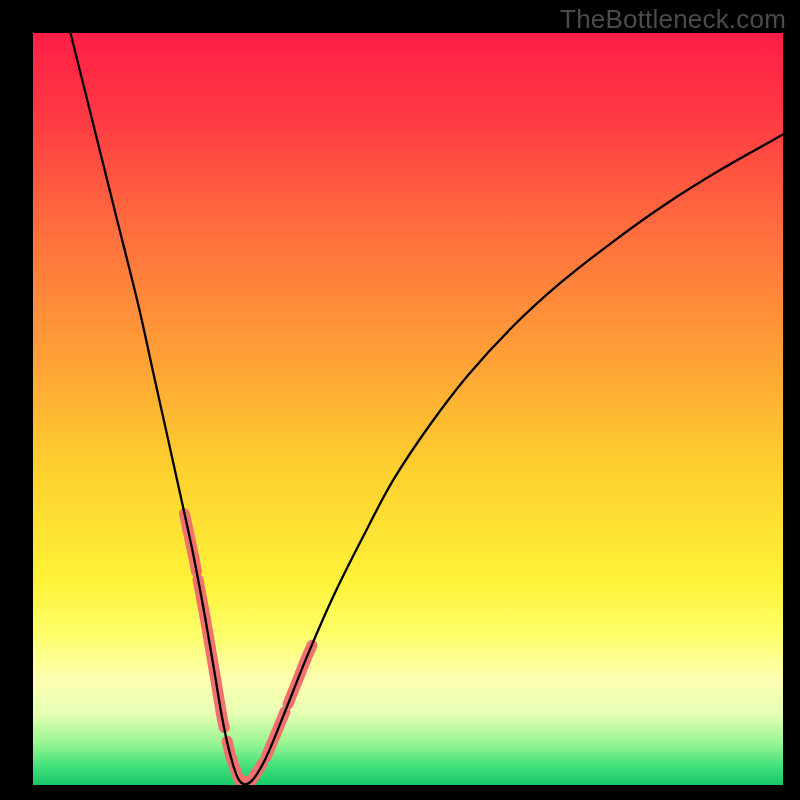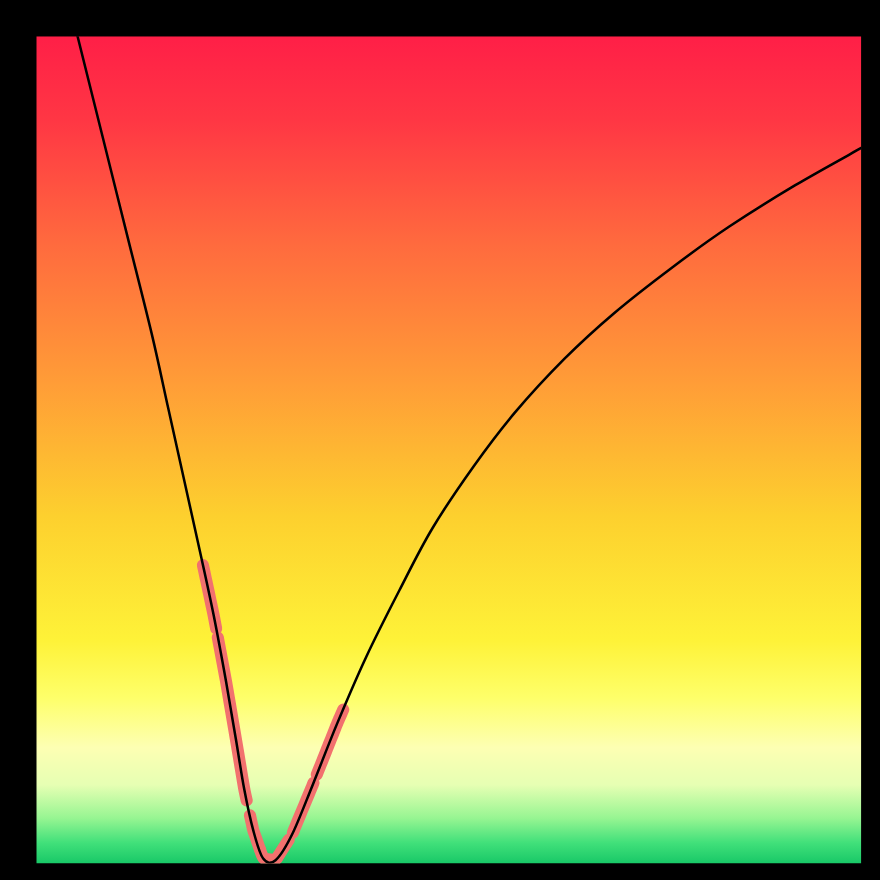--- a/index.html
+++ b/index.html
@@ -77,13 +77,14 @@
           <path d="M 151.5 480.77866666666665 C 151.64285714285714 481.4471111111111, 152.07142857142856 483.4524444444444, 152.35714285714283 484.7893333333333 C 152.6428571428571 486.12622222222217, 152.92857142857142 487.46311111111106, 153.2142857142857 488.79999999999995 C 153.49999999999997 490.13688888888885, 153.78571428571428 491.47377777777774, 154.07142857142856 492.81066666666663 C 154.35714285714283 494.1475555555555, 154.64285714285714 495.4844444444445, 154.92857142857142 496.82133333333337 C 155.2142857142857 498.15822222222226, 155.5 499.49511111111116, 155.78571428571428 500.83200000000005 C 156.07142857142856 502.16888888888894, 156.35714285714286 503.5057777777778, 156.64285714285714 504.8426666666667 C 156.92857142857142 506.17955555555557, 157.21428571428572 507.5164444444444, 157.5 508.8533333333333 C 157.78571428571428 510.1902222222222, 158.07142857142858 511.527111111111, 158.35714285714286 512.8639999999999 C 158.64285714285714 514.2008888888888, 158.92857142857142 515.5377777777778, 159.2142857142857 516.8746666666667 C 159.49999999999997 518.2115555555556, 159.78571428571428 519.5484444444444, 160.07142857142856 520.8853333333333 C 160.35714285714283 522.2222222222222, 160.64285714285717 523.4994285714288, 160.92857142857144 524.8960000000002 C 161.21428571428572 526.2925714285716, 161.5 527.7726984126984, 161.78571428571428 529.2647619047619 C 162.07142857142856 530.7568253968254, 162.35714285714286 532.320507936508, 162.64285714285714 533.848380952381 C 162.92857142857142 535.3762539682541, 163.35714285714286 537.6680634920635, 163.5 538.432" fill="none" stroke="#f2716e" stroke-width="11" stroke-linecap="round"></path>
           <path d="M 165 546.4533333333334 C 165.3125 548.1244444444445, 166.25 553.1377777777778, 166.875 556.48 C 167.5 559.8222222222222, 168.125 563.1644444444444, 168.75 566.5066666666667 C 169.375 569.848888888889, 170 573.1911111111112, 170.625 576.5333333333334 C 171.25 579.8755555555556, 171.875 583.0611111111111, 172.5 586.5600000000001 C 173.125 590.058888888889, 173.75 593.8711111111112, 174.375 597.5266666666668 C 175 601.1822222222223, 175.625 604.8377777777778, 176.25 608.4933333333333 C 176.875 612.1488888888889, 177.5 615.8044444444445, 178.125 619.46 C 178.75 623.1155555555556, 179.375 626.7606666666668, 180 630.4266666666667 C 180.625 634.0926666666667, 181.25 637.7377777777778, 181.875 641.456 C 182.5 645.1742222222223, 183.125 648.9760000000001, 183.75 652.7360000000001 C 184.375 656.4960000000001, 185 660.256, 185.625 664.016 C 186.25 667.776, 186.875 671.6271515151516, 187.5 675.296 C 188.125 678.9648484848485, 188.75 682.8160000000001, 189.375 686.029090909091 C 190 689.2421818181818, 190.9375 693.150303030303, 191.25 694.5745454545454" fill="none" stroke="#f2716e" stroke-width="11" stroke-linecap="round"></path>
           <path d="M 194.25 708.2472727272727 C 194.35714285714286 708.7355844155844, 194.67857142857144 710.2005194805195, 194.89285714285714 711.1771428571428 C 195.10714285714283 712.1537662337662, 195.32142857142853 713.1303896103896, 195.53571428571425 714.1070129870129 C 195.74999999999997 715.0836363636363, 195.9642857142857 716.0602597402597, 196.17857142857142 717.036883116883 C 196.39285714285714 718.0135064935064, 196.60714285714286 719.0514401154401, 196.82142857142858 719.9667532467532 C 197.0357142857143 720.8820663780664, 197.25 721.7973795093794, 197.46428571428572 722.5287619047618 C 197.67857142857144 723.2601443001442, 197.8928571428571 723.7462857142857, 198.10714285714283 724.3550476190476 C 198.32142857142856 724.9638095238095, 198.53571428571428 725.5725714285715, 198.75 726.1813333333333 C 198.96428571428572 726.7900952380952, 199.17857142857144 727.3988571428572, 199.39285714285714 728.0076190476191 C 199.60714285714283 728.616380952381, 199.82142857142853 729.2251428571428, 200.03571428571425 729.8339047619047 C 200.24999999999997 730.4426666666666, 200.4642857142857 731.0514285714286, 200.67857142857142 731.6601904761905 C 200.89285714285714 732.2689523809523, 201.10714285714286 732.8777142857143, 201.32142857142858 733.4864761904762 C 201.5357142857143 734.0952380952381, 201.75 734.7040000000001, 201.96428571428572 735.3127619047619 C 202.17857142857144 735.9215238095238, 202.39285714285717 736.5302857142857, 202.6071428571429 737.1390476190476 C 202.8214285714286 737.7478095238095, 203.14285714285714 738.6609523809524, 203.25 738.9653333333333" fill="none" stroke="#f2716e" stroke-width="11" stroke-linecap="round"></path>
           <path d="M 203.25 738.9653333333333 C 203.5625 739.853111111111, 204.50000000000003 742.8548444444444, 205.12500000000003 744.292 C 205.75000000000003 745.7291555555556, 206.37500000000003 746.997111111111, 207.00000000000003 747.5882666666666 C 207.62500000000003 748.1794222222222, 208.25000000000003 747.7553777777778, 208.87500000000003 747.8389333333333 C 209.50000000000003 747.9224888888889, 210.12500000000003 748.0060444444445, 210.75000000000003 748.0896 C 211.37500000000003 748.1731555555556, 212.00000000000003 748.2567111111111, 212.62500000000003 748.3402666666667 C 213.25000000000003 748.4238222222223, 213.87500000000003 748.5073777777778, 214.50000000000003 748.5909333333334 C 215.12500000000003 748.674488888889, 215.75000000000003 748.9690222222222, 216.37500000000003 748.8416 C 217.00000000000003 748.7141777777778, 217.62500000000003 748.4812666666666, 218.25000000000003 747.8263999999999 C 218.87500000000003 747.1715333333333, 219.50000000000003 745.8837333333332, 220.12500000000003 744.9123999999999 C 220.75000000000003 743.9410666666666, 221.37500000000003 742.9697333333334, 222.00000000000003 741.9984000000001 C 222.62500000000003 741.0270666666668, 223.25 740.0557333333334, 223.875 739.0844 C 224.5 738.1130666666666, 225.125 737.1417333333333, 225.75 736.1704 C 226.375 735.1990666666667, 227 734.2277333333333, 227.625 733.2564 C 228.25 732.2850666666667, 229.1875 730.8280666666667, 229.5 730.3424" fill="none" stroke="#f2716e" stroke-width="11" stroke-linecap="round"></path>
           <path d="M 233.25 723.8752000000001 C 233.47321428571428 723.3380571428572, 234.14285714285714 721.7266285714286, 234.58928571428572 720.6523428571428 C 235.0357142857143 719.578057142857, 235.4821428571429 718.5037714285713, 235.92857142857147 717.4294857142856 C 236.37500000000006 716.3552, 236.82142857142856 715.2809142857142, 237.26785714285714 714.2066285714285 C 237.71428571428572 713.1323428571428, 238.1607142857143 712.058057142857, 238.6071428571429 710.9837714285713 C 239.05357142857147 709.9094857142857, 239.5 708.8352, 239.94642857142858 707.7609142857143 C 240.39285714285717 706.6866285714286, 240.83928571428572 705.6123428571428, 241.2857142857143 704.5380571428572 C 241.7321428571429 703.4637714285715, 242.17857142857142 702.3894857142857, 242.625 701.3152 C 243.07142857142858 700.2409142857143, 243.51785714285717 699.1666285714285, 243.96428571428575 698.0923428571429 C 244.41071428571433 697.0180571428572, 244.85714285714286 695.9437714285714, 245.30357142857142 694.8694857142857 C 245.74999999999997 693.7952, 246.19642857142856 692.7209142857143, 246.64285714285714 691.6466285714287 C 247.08928571428572 690.572342857143, 247.5357142857143 689.4980571428571, 247.9821428571429 688.4237714285714 C 248.42857142857147 687.3494857142857, 248.87500000000003 686.2751999999999, 249.32142857142858 685.2009142857142 C 249.76785714285714 684.1266285714286, 250.2142857142857 683.0648761904762, 250.66071428571428 681.9780571428571 C 251.10714285714286 680.891238095238, 251.77678571428572 679.2296761904761, 252.00000000000003 678.68" fill="none" stroke="#f2716e" stroke-width="11" stroke-linecap="round"></path>
           <path d="M 255.00000000000003 671.16 C 255.2857142857143 670.4438095238095, 256.14285714285717 668.2952380952381, 256.7142857142857 666.8628571428571 C 257.2857142857143 665.4304761904762, 257.85714285714283 663.9980952380953, 258.4285714285714 662.5657142857143 C 258.99999999999994 661.1333333333333, 259.57142857142856 659.7009523809525, 260.1428571428571 658.2685714285715 C 260.71428571428567 656.8361904761905, 261.28571428571433 655.4038095238095, 261.8571428571429 653.9714285714285 C 262.42857142857144 652.5390476190476, 263.00000000000006 651.1066666666667, 263.5714285714286 649.6742857142857 C 264.14285714285717 648.2419047619047, 264.7142857142858 646.8095238095237, 265.28571428571433 645.3771428571428 C 265.8571428571429 643.9447619047618, 266.4285714285715 642.5123809523809, 267.00000000000006 641.0799999999999 C 267.5714285714286 639.647619047619, 268.14285714285717 638.2152380952381, 268.7142857142857 636.7828571428571 C 269.2857142857143 635.3504761904761, 269.85714285714283 633.9180952380952, 270.4285714285714 632.4857142857143 C 270.99999999999994 631.0533333333333, 271.57142857142856 629.6171156462585, 272.1428571428571 628.1885714285714 C 272.71428571428567 626.7600272108843, 273.28571428571433 625.2816054421768, 273.8571428571429 623.9144489795917 C 274.42857142857144 622.5472925170067, 275.00000000000006 621.295238095238, 275.5714285714286 619.9856326530611 C 276.14285714285717 618.6760272108842, 276.7142857142858 617.3664217687074, 277.28571428571433 616.0568163265305 C 277.8571428571429 614.7472108843535, 278.7142857142858 612.7828027210884, 279.00000000000006 612.1279999999999" fill="none" stroke="#f2716e" stroke-width="11" stroke-linecap="round"></path>
         </g>
       <path id="main-curve" fill="none" d="M 37.5 0 C 41.25 15.04, 52.5 60.16, 60 90.24 C 67.5 120.32, 75 150.4, 82.5 180.48 C 90 210.55999999999997, 98.75000000000001 244.39999999999998, 105.00000000000001 270.71999999999997 C 111.25000000000001 297.03999999999996, 115 315.84, 120 338.4 C 125 360.96, 130 383.52000000000004, 135 406.08000000000004 C 140 428.64000000000004, 145.625 453.70666666666665, 150 473.76 C 154.375 493.81333333333333, 157.5 507.59999999999997, 161.25 526.4 C 165 545.2, 169.125 567.7600000000001, 172.5 586.5600000000001 C 175.875 605.36, 178.75 622.9066666666666, 181.5 639.1999999999999 C 184.25 655.4933333333332, 186.375 670.5333333333334, 189 684.32 C 191.625 698.1066666666667, 194.375 711.3919999999999, 197.25 721.92 C 200.125 732.448, 202.87500000000003 742.9759999999999, 206.25000000000003 747.4879999999999 C 209.62500000000003 752, 213.12499999999997 752.6266666666667, 217.49999999999997 748.992 C 221.87499999999997 745.3573333333333, 226.875 737.0853333333332, 232.5 725.68 C 238.125 714.2746666666667, 244.37500000000003 697.48, 251.25000000000003 680.5600000000001 C 258.125 663.6400000000001, 265.625 643.5866666666666, 273.75 624.16 C 281.875 604.7333333333333, 290.625 584.0533333333333, 300 564 C 309.375 543.9466666666667, 320 523.2666666666665, 330 503.8399999999999 C 340 484.41333333333324, 348.75 466.24, 360 447.44 C 371.25 428.64, 385 408.5866666666667, 397.5 391.04 C 410 373.49333333333334, 421.24999999999994 358.4533333333333, 434.99999999999994 342.15999999999997 C 448.74999999999994 325.8666666666666, 465 308.32000000000005, 480 293.28000000000003 C 495 278.24, 508.75 265.70666666666665, 525 251.91999999999996 C 541.25 238.1333333333333, 560 223.72000000000003, 577.5 210.56000000000003 C 595 197.40000000000003, 611.25 185.4933333333333, 630 172.95999999999998 C 648.75 160.42666666666665, 670 147.2666666666667, 690 135.36000000000004 C 710 123.45333333333338, 740 107.16000000000001, 750 101.52000000000001" stroke="#000000" stroke-width="2.3" stroke-linecap="round"></path>
     </svg>
   </div>
+  <div class="watermark">TheBottleneck.com</div>
 </div>
 
 </body></html>

